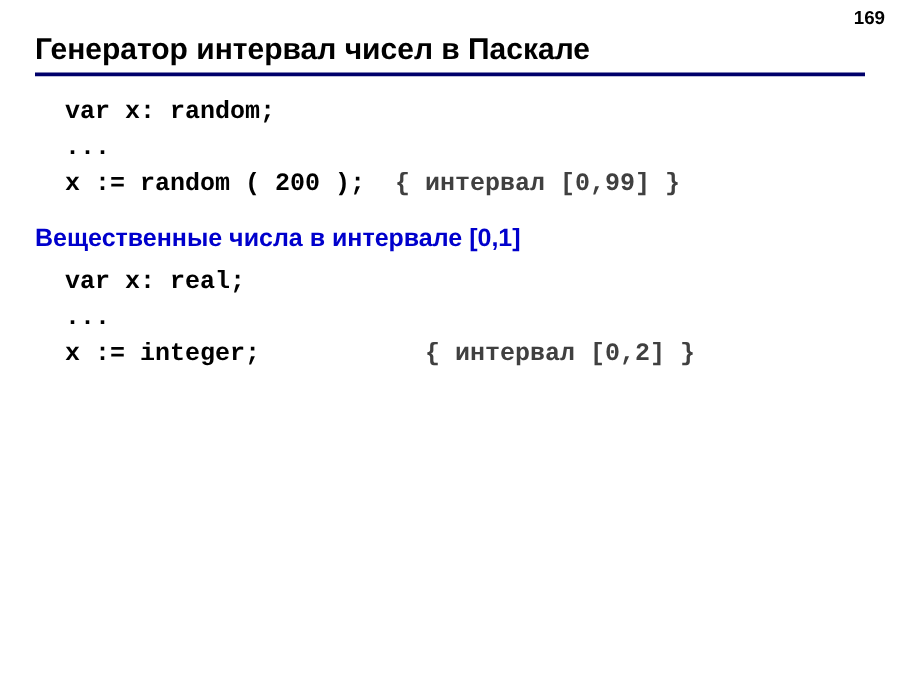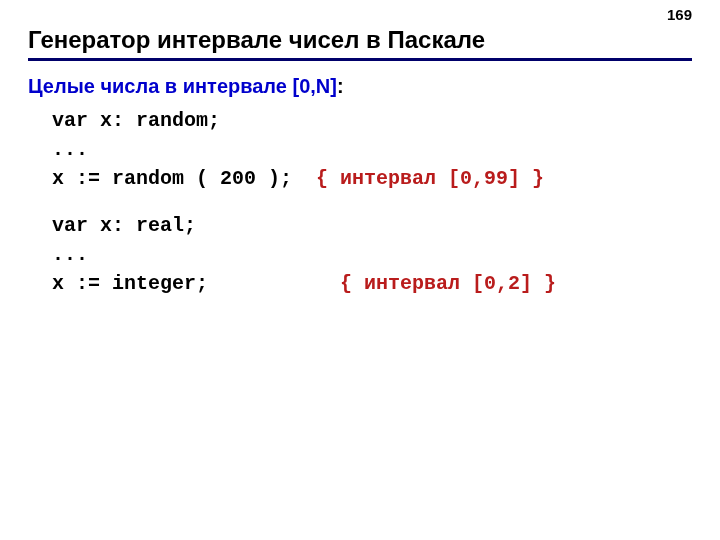--- a/index.html
+++ b/index.html
@@ -15,21 +15,21 @@
   .slide {
     position: relative;
     width: 720px;
     height: 540px;
     box-sizing: border-box;
     padding: 18px 28px 0 28px;
   }
   .page-num {
     position: absolute;
     top: 6px;
-    right: 28px;
+    right: 12px;
     font-size: 15px;
     font-weight: bold;
     color: #000;
   }
   .title {
     font-size: 24px;
     font-weight: bold;
     color: #000;
     margin-top: 8px;
     margin-bottom: 4px;
@@ -50,36 +50,36 @@
   .code-block {
     font-family: "Courier New", Courier, monospace;
     font-size: 20px;
     font-weight: bold;
     color: #000;
     margin-left: 24px;
     line-height: 1.45;
     white-space: pre;
     margin-bottom: 18px;
   }
-  .comment { color: #b91c1c; }
+  .comment { color: #404040; }
 </style>
 </head>
 <body>
 
 <div class="slide">
 
   <div class="page-num">169</div>
 
-  <div class="title">Генератор интервале чисел в Паскале</div>
+  <div class="title">Генератор интервал чисел в Паскале</div>
   <hr class="hr">
 
-  <div class="section-head"><span>Целые числа в интервале [0,N]</span><span class="black">:</span></div>
 
   <div class="code-block"><span>var x: random;</span>
 <span>...</span>
 <span>x := random ( 200 );  </span><span class="comment">{ интервал [0,99] }</span></div>
 
+  <div class="section-head"><span>Вещественные числа в интервале [0,1]</span></div>
 
   <div class="code-block"><span>var x: real;</span>
 <span>...</span>
 <span>x := integer;           </span><span class="comment">{ интервал [0,2] }</span></div>
 
 </div>
 
 </body></html>

